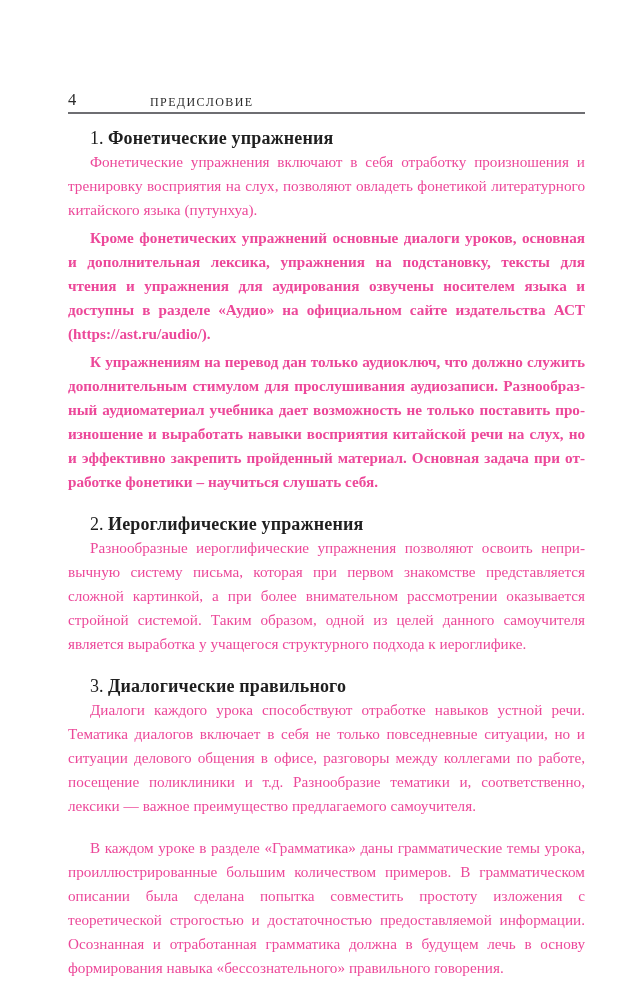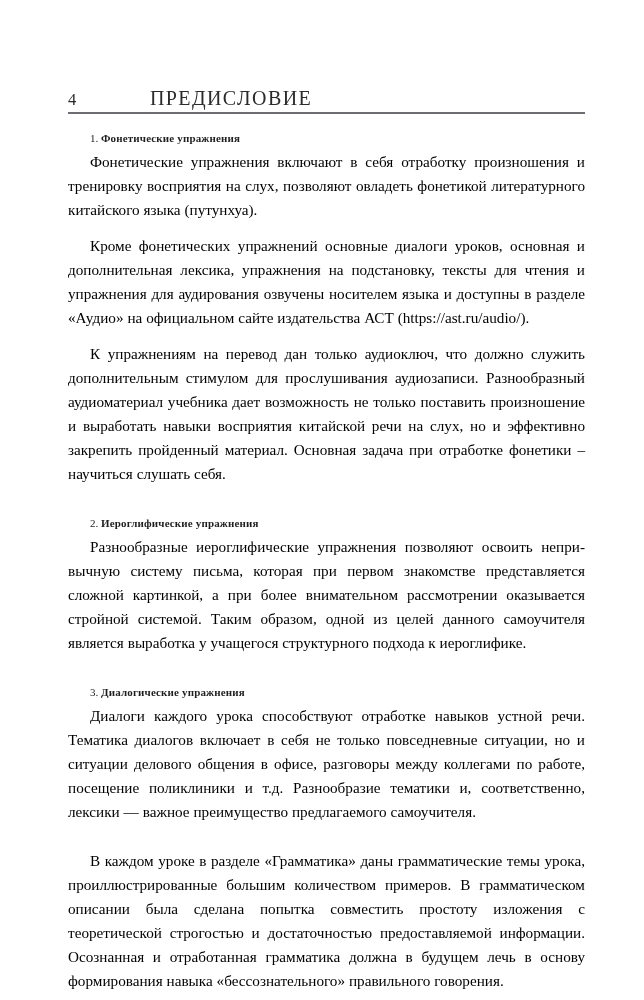--- a/index.html
+++ b/index.html
@@ -34,21 +34,21 @@
   .folio {
     font-size: 16.5px;
     line-height: 1;
     letter-spacing: 0.2px;
     color: #2b2b2b;
     width: 82px;
     flex: 0 0 82px;
   }
 
   .head-title {
-    font-size: 20px;
+    font-size: 12px;
     line-height: 1;
     letter-spacing: 1.4px;
     color: #2b2b2b;
     white-space: nowrap;
   }
 
   .head-rule {
     position: absolute;
     left: 68px;
     top: 112px;
@@ -63,28 +63,28 @@
     left: 68px;
     top: 126px;
     width: 517px;
   }
 
   .section {
     margin: 0;
   }
 
   .section + .section {
-    margin-top: 25px;
+    margin-top: 18px;
     font-family: Liberation Serif, serif;
   }
 
   h2.section-heading {
     margin: 0 0 0 0;
     padding: 0 0 0 22px;
-    font-size: 11px;
+    font-size: 18px;
     line-height: 24px;
     font-weight: normal;
     color: #1f1f1f;
     white-space: nowrap;
   }
 
   h2.section-heading .num {
     font-weight: normal;
   }
 
@@ -93,27 +93,28 @@
     letter-spacing: 0.15px;
   }
 
   p.body-para {
     margin: 0;
     font-size: 15.2px;
     line-height: 24px;
     text-align: justify;
     text-justify: inter-word;
     text-indent: 22px;
-    color: #000000;
+    color: #ec4899;
     hyphens: manual;
     word-spacing: 0.1px;
   }
 
   p.body-para + p.body-para {
-    margin-top: 12px;
+    margin-top: 4px;
+    font-weight: bold;
   }
 </style>
 </head>
 <body>
 
 <div class="page">
 
   <div class="running-head">
     <span class="folio">4</span>
     <span class="head-title">ПРЕДИСЛОВИЕ</span>
@@ -137,21 +138,21 @@
       <h2 class="section-heading">
         <span class="num">2.</span>
         <span class="title">Иероглифические упражнения</span>
       </h2>
       <p class="body-para">Разнообразные иероглифические упражнения позволяют освоить непри­вычную систему письма, которая при первом знакомстве представляется сложной картинкой, а при более внимательном рассмотрении оказывается стройной системой. Таким образом, одной из целей данного самоучителя является выработка у учащегося структурного подхода к иероглифике.</p>
     </div>
 
     <div class="section">
       <h2 class="section-heading">
         <span class="num">3.</span>
-        <span class="title">Диалогические упражнения</span>
+        <span class="title">Диалогические правильного</span>
       </h2>
       <p class="body-para">Диалоги каждого урока способствуют отработке навыков устной речи. Тематика диалогов включает в себя не только повседневные ситуации, но и ситуации делового общения в офисе, разговоры между коллегами по рабо­те, посещение поликлиники и т.д. Разнообразие тематики и, соответствен­но, лексики — важное преимущество предлагаемого самоучителя.</p>
     </div>
 
     <div class="section">
       <p class="body-para">В каждом уроке в разделе «Грамматика» даны грамматические темы урока, проиллюстрированные большим количеством примеров. В грам­матическом описании была сделана попытка совместить простоту изло­жения с теоретической строгостью и достаточностью предоставляемой информации. Осознанная и отработанная грамматика должна в будущем лечь в основу формирования навыка «бессознательного» правильного го­ворения.</p>
     </div>
 
   </div>
 </div>

